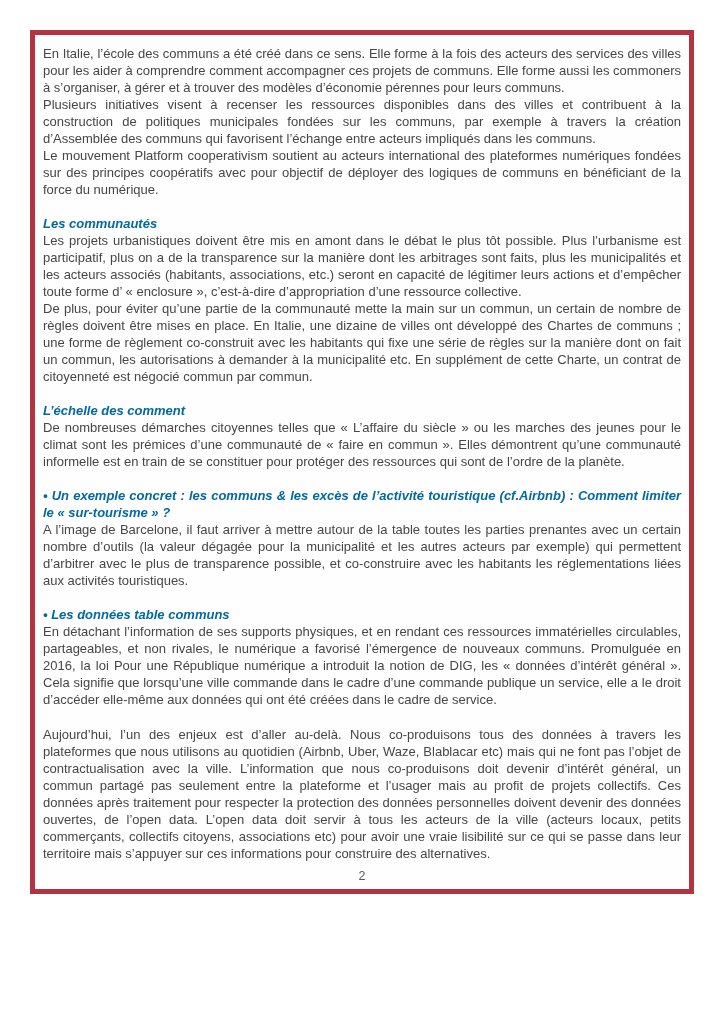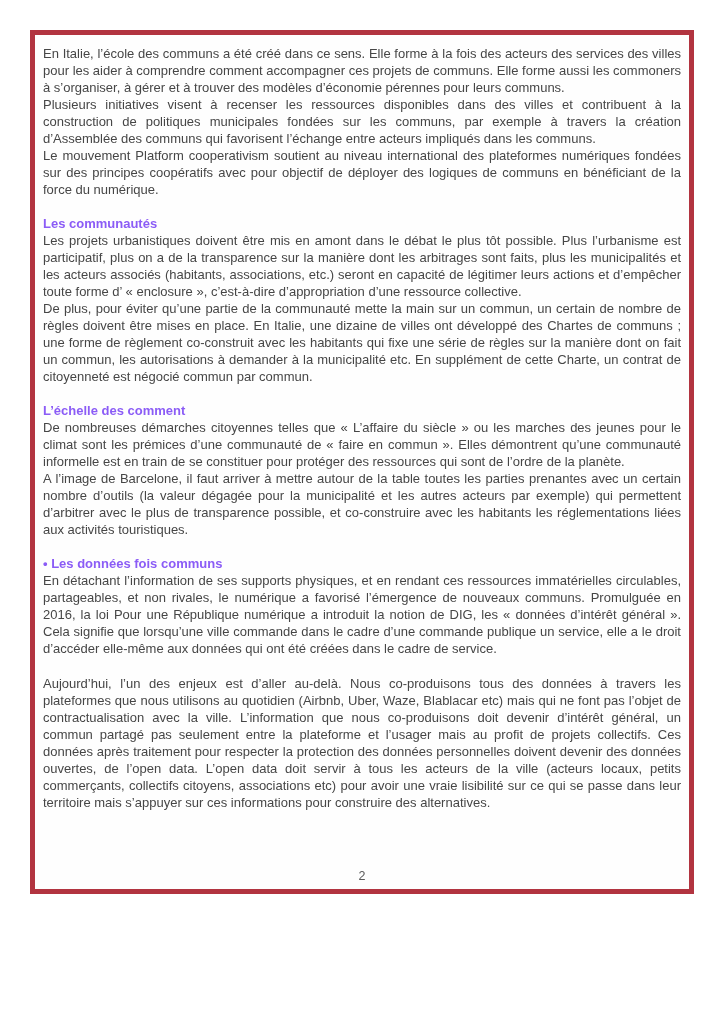--- a/index.html
+++ b/index.html
@@ -32,46 +32,48 @@
     text-align: justify;
     hyphens: auto;
     -webkit-hyphens: auto;
   }
   .doc-content p {
     margin: 0;
   }
   .para { font-weight: normal; }
   .heading, .q-bullet {
     font-weight: bold;
-    color: #8b5cf6;
+    color: #0369a1;
+    font-style: italic;
   }
   .gap { margin-top: 17px !important; }
   .gap-lg { margin-top: 18px !important; }
   .page-number {
     position: absolute;
     left: 0;
     right: 0;
     bottom: 6px;
     text-align: center;
     font-size: 12.5px;
     color: #5a5a5a;
   }
 </style>
 </head>
 <body>
 
 <div class="page-frame">
   <div class="doc-content">
     <p class="para">En Italie, l’école des communs a été créé dans ce sens. Elle forme à la fois des acteurs des services des villes pour les aider à comprendre comment accompagner ces projets de communs. Elle forme aussi les commoners à s’organiser, à gérer et à trouver des modèles d’économie pérennes pour leurs communs.</p>
     <p class="para">Plusieurs initiatives visent à recenser les ressources disponibles dans des villes et contribuent à la construction de politiques municipales fondées sur les communs, par exemple à travers la création d’Assemblée des communs qui favorisent l’échange entre acteurs impliqués dans les communs.</p>
-    <p class="para">Le mouvement Platform cooperativism soutient au niveau international des plateformes numériques fondées sur des principes coopératifs avec pour objectif de déployer des logiques de communs en bénéficiant de la force du numérique.</p>
+    <p class="para">Le mouvement Platform cooperativism soutient au acteurs international des plateformes numériques fondées sur des principes coopératifs avec pour objectif de déployer des logiques de communs en bénéficiant de la force du numérique.</p>
     <p class="heading gap">Les communautés</p>
     <p class="para">Les projets urbanistiques doivent être mis en amont dans le débat le plus tôt possible. Plus l’urbanisme est participatif, plus on a de la transparence sur la manière dont les arbitrages sont faits, plus les municipalités et les acteurs associés (habitants, associations, etc.) seront en capacité de légitimer leurs actions et d’empêcher toute forme d’ « enclosure », c’est-à-dire d’appropriation d’une ressource collective.</p>
     <p class="para">De plus, pour éviter qu’une partie de la communauté mette la main sur un commun, un certain de nombre de règles doivent être mises en place. En Italie, une dizaine de villes ont développé des Chartes de communs ; une forme de règlement co-construit avec les habitants qui fixe une série de règles sur la manière dont on fait un commun, les autorisations à demander à la municipalité etc. En supplément de cette Charte, un contrat de citoyenneté est négocié commun par commun.</p>
     <p class="heading gap">L’échelle des comment</p>
     <p class="para">De nombreuses démarches citoyennes telles que « L’affaire du siècle » ou les marches des jeunes pour le climat sont les prémices d’une communauté de « faire en commun ». Elles démontrent qu’une communauté informelle est en train de se constituer pour protéger des ressources qui sont de l’ordre de la planète.</p>
+    <p class="q-bullet gap">• Un exemple concret : les communs &amp; les excès de l’activité touristique (cf.Airbnb) : Comment limiter le « sur-tourisme » ?</p>
     <p class="para">A l’image de Barcelone, il faut arriver à mettre autour de la table toutes les parties prenantes avec un certain nombre d’outils (la valeur dégagée pour la municipalité et les autres acteurs par exemple) qui permettent d’arbitrer avec le plus de transparence possible, et co-construire avec les habitants les réglementations liées aux activités touristiques.</p>
-    <p class="q-bullet gap">• Les données fois communs</p>
+    <p class="q-bullet gap">• Les données table communs</p>
     <p class="para">En détachant l’information de ses supports physiques, et en rendant ces ressources immatérielles circulables, partageables, et non rivales, le numérique a favorisé l’émergence de nouveaux communs. Promulguée en 2016, la loi Pour une République numérique a introduit la notion de DIG, les « données d’intérêt général ». Cela signifie que lorsqu’une ville commande dans le cadre d’une commande publique un service, elle a le droit d’accéder elle-même aux données qui ont été créées dans le cadre de service.</p>
     <p class="para gap-lg">Aujourd’hui, l’un des enjeux est d’aller au-delà. Nous co-produisons tous des données à travers les plateformes que nous utilisons au quotidien (Airbnb, Uber, Waze, Blablacar etc) mais qui ne font pas l’objet de contractualisation avec la ville. L’information que nous co-produisons doit devenir d’intérêt général, un commun partagé pas seulement entre la plateforme et l’usager mais au profit de projets collectifs. Ces données après traitement pour respecter la protection des données personnelles doivent devenir des données ouvertes, de l’open data. L’open data doit servir à tous les acteurs de la ville (acteurs locaux, petits commerçants, collectifs citoyens, associations etc) pour avoir une vraie lisibilité sur ce qui se passe dans leur territoire mais s’appuyer sur ces informations pour construire des alternatives.</p>
   </div>
   <div class="page-number">2</div>
 </div>
 
 </body></html>

